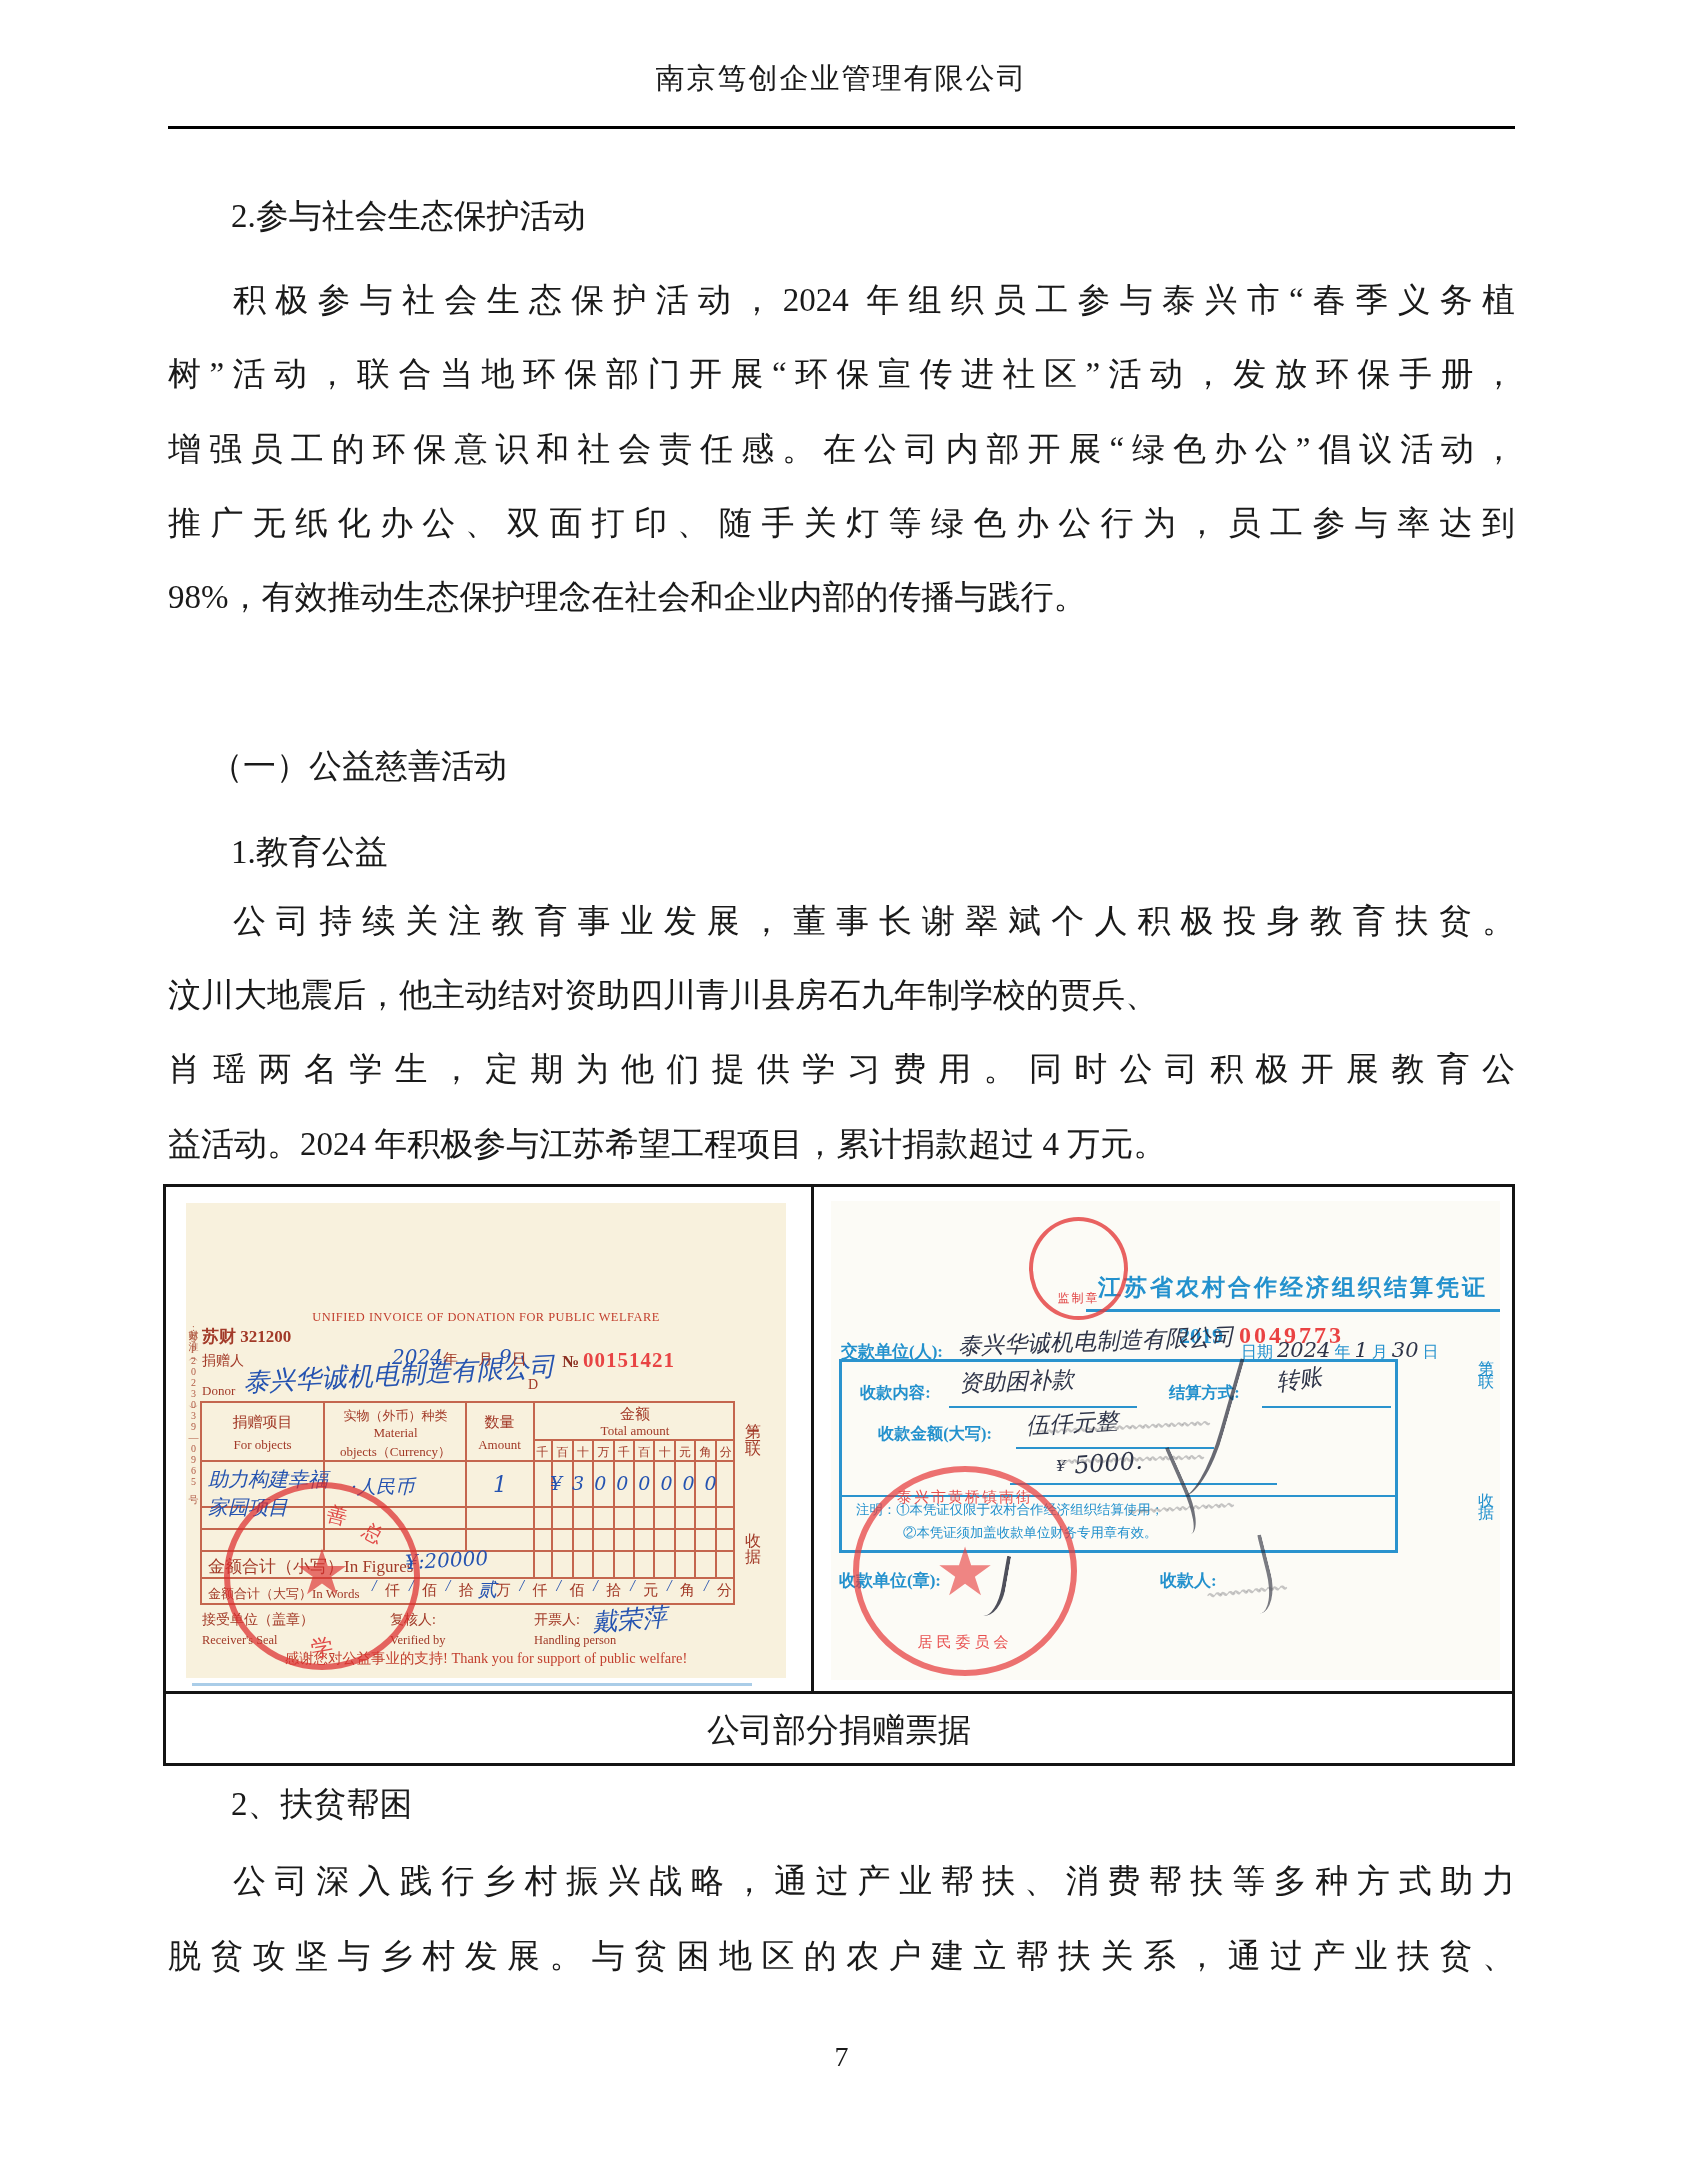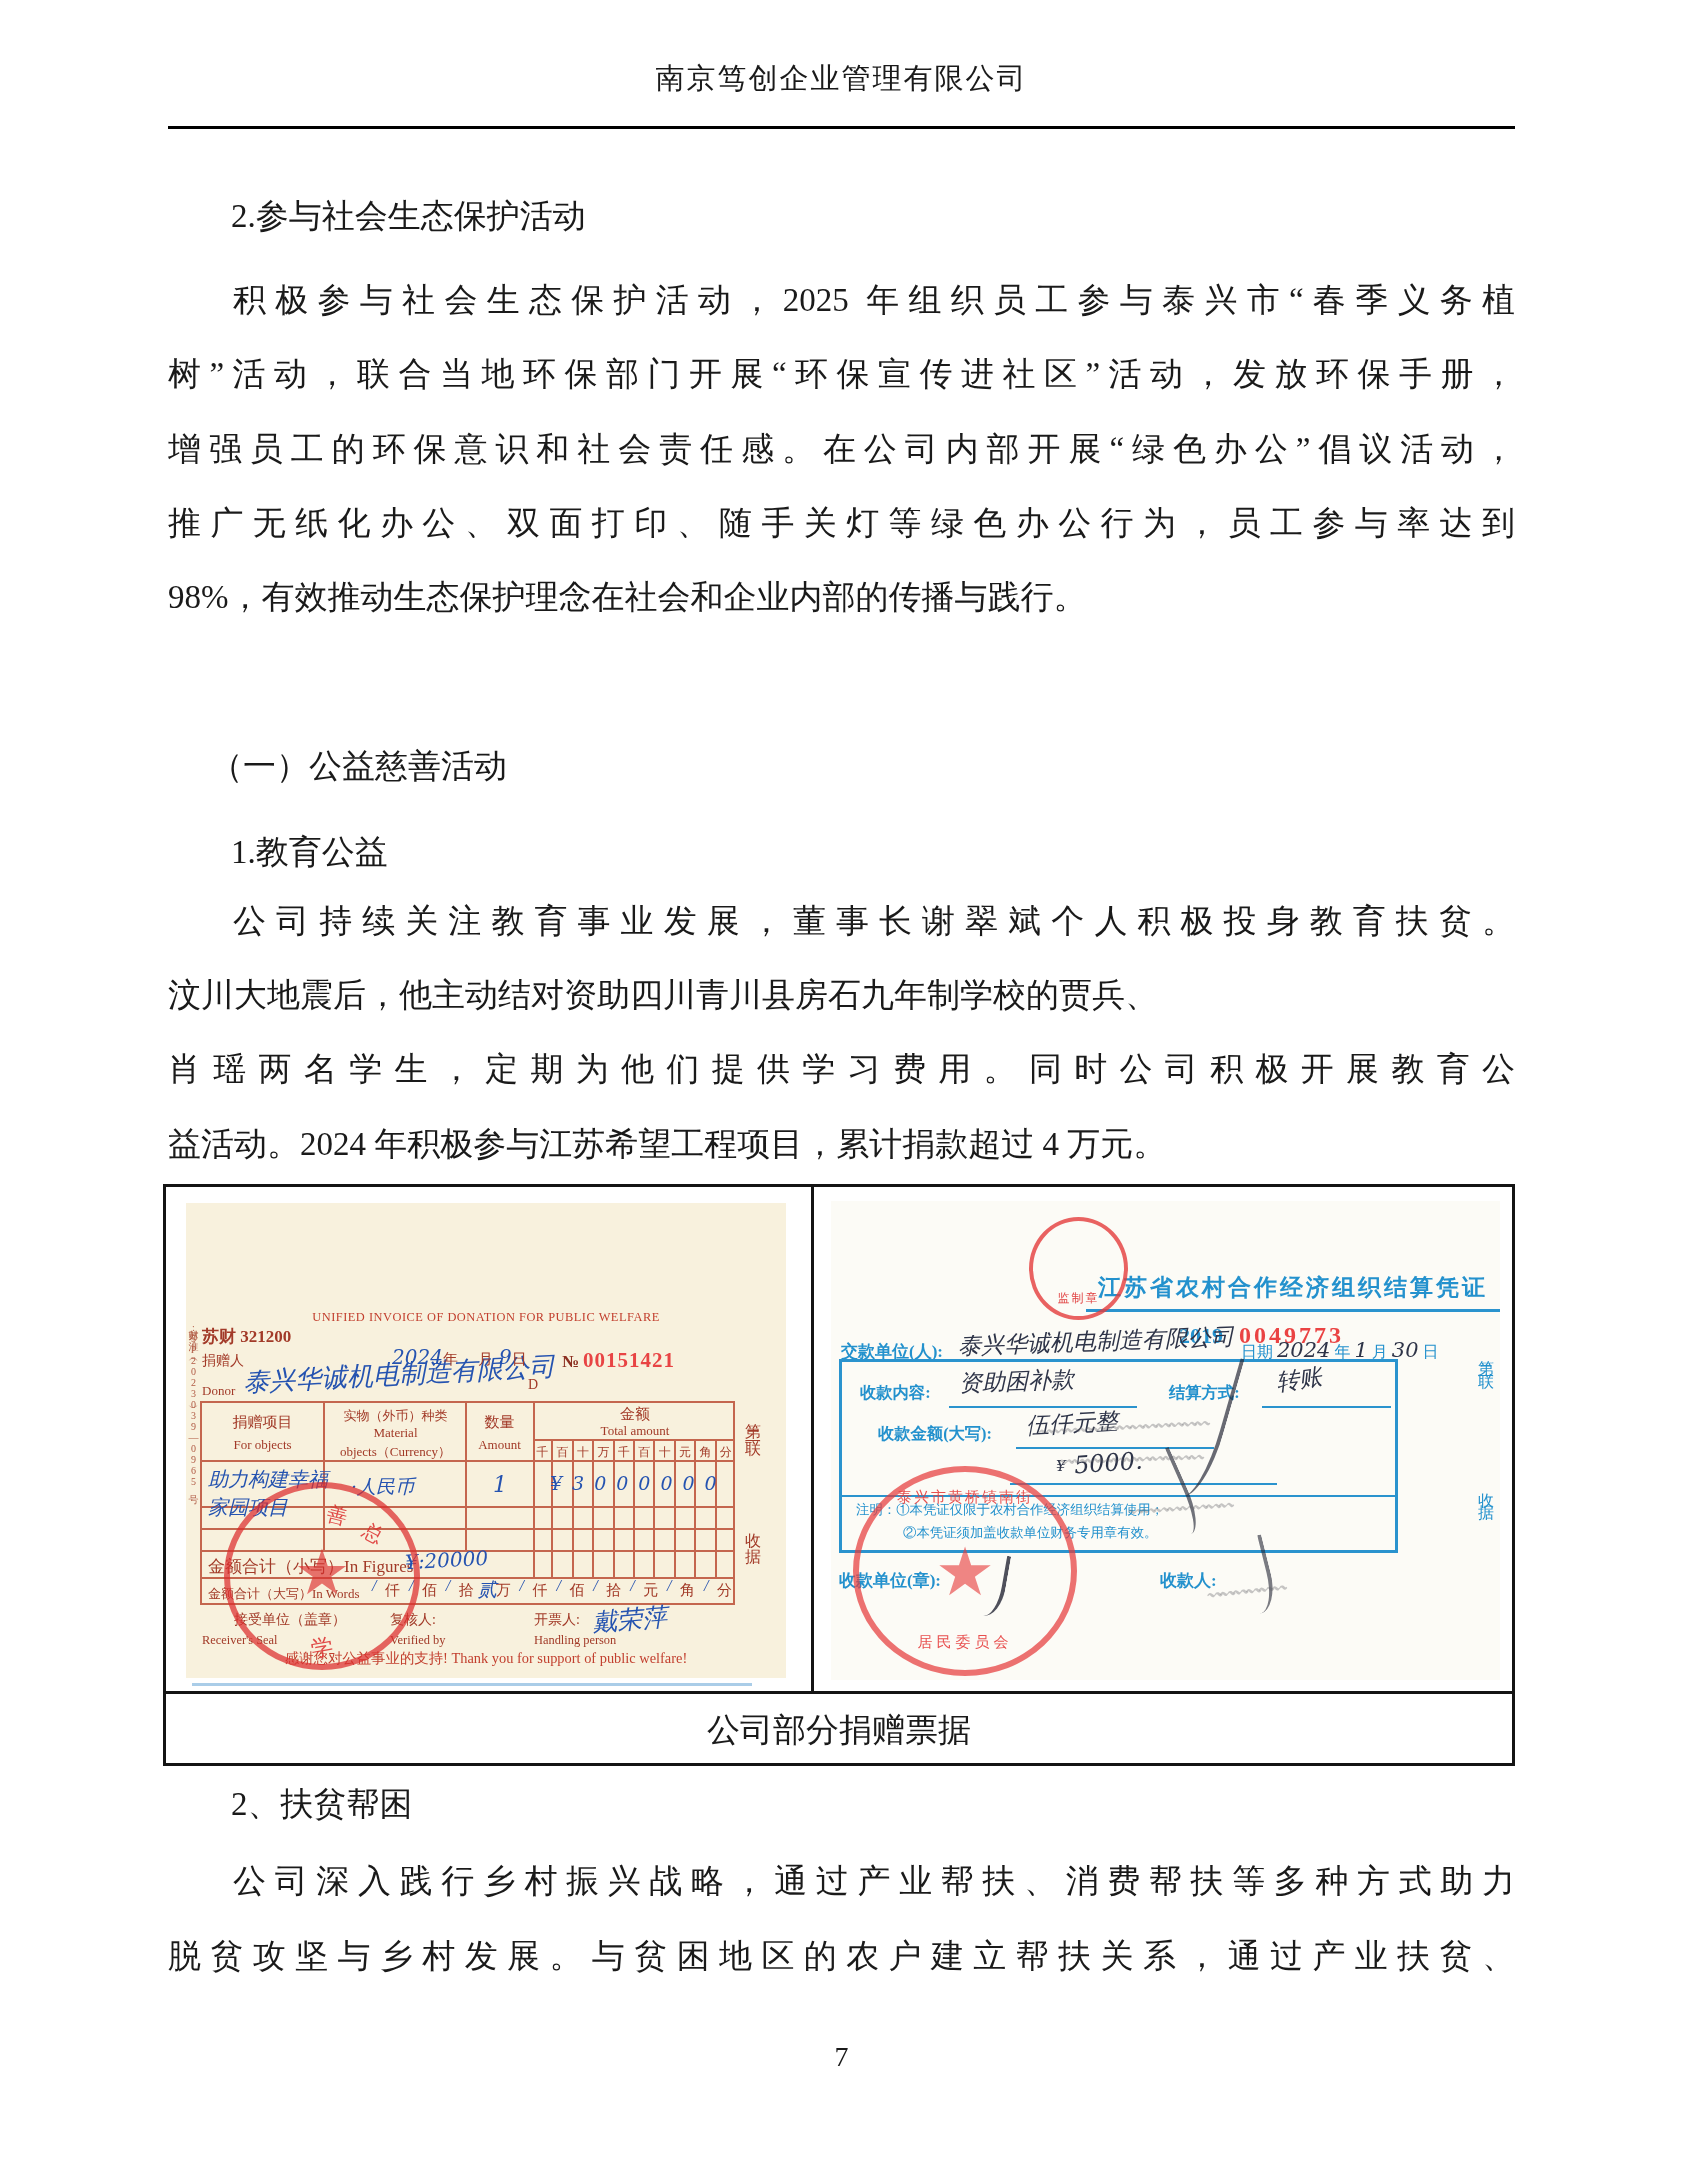--- a/index.html
+++ b/index.html
@@ -62,21 +62,21 @@
 </style>
 </head>
 <body>
 
 <div class="page">
 
   <div class="abs doc-header">南京笃创企业管理有限公司</div>
   <div class="abs doc-rule"></div>
 
   <div class="tl" style="top:194px; padding-left:63px;">2.参与社会生态保护活动</div>
-  <div class="tl ind jst" style="top:278px;">积极参与社会生态保护活动，2025 年组织员工参与泰兴市“春季义务植</div>
+  <div class="tl ind jst" style="top:278px;">积极参与社会生态保护活动，2024 年组织员工参与泰兴市“春季义务植</div>
   <div class="tl jst" style="top:352px;">树”活动，联合当地环保部门开展“环保宣传进社区”活动，发放环保手册，</div>
   <div class="tl jst" style="top:427px;">增强员工的环保意识和社会责任感。在公司内部开展“绿色办公”倡议活动，</div>
   <div class="tl jst" style="top:501px;">推广无纸化办公、双面打印、随手关灯等绿色办公行为，员工参与率达到</div>
   <div class="tl" style="top:575px;">98%，有效推动生态保护理念在社会和企业内部的传播与践行。</div>
 
   <div class="tl" style="top:744px; padding-left:42px;">（一）公益慈善活动</div>
   <div class="tl" style="top:830px; padding-left:63px;">1.教育公益</div>
 
   <div class="tl ind jst" style="top:899px;">公司持续关注教育事业发展，董事长谢翠斌个人积极投身教育扶贫。</div>
   <div class="tl" style="top:973px;">汶川大地震后，他主动结对资助四川青川县房石九年制学校的贾兵、</div>
@@ -161,21 +161,21 @@
             <b><i>/</i><span>角</span></b>
             <b><i>/</i><span>分</span></b>
           </div>
         </div>
 
         <div class="abs rl vtext" style="left:556px; top:208px; font-size:16px; letter-spacing:8px;">第二联</div>
         <div class="abs rl vtext" style="left:556px; top:317px; font-size:16px; letter-spacing:16px;">收据</div>
 
         <div class="abs vtext" style="left:0px; top:119px; font-size:10px; color:#b05a44;">苏财:淮5P（2023）039—0965号</div>
 
-        <div class="abs rl" style="left:16px; top:408px; font-size:14px;margin-left:32px;">接受单位（盖章）</div>
+        <div class="abs rl" style="left:16px; top:408px; font-size:14px;">接受单位（盖章）</div>
         <div class="abs rl" style="left:16px; top:430px; font-size:12.4px;">Receiver's Seal</div>
         <div class="abs rl" style="left:204px; top:408px; font-size:14px;">复核人:</div>
         <div class="abs rl" style="left:204px; top:430px; font-size:12.4px;">Verified by</div>
         <div class="abs rl" style="left:348px; top:408px; font-size:14px;">开票人:</div>
         <div class="abs rl" style="left:348px; top:430px; font-size:12.4px;">Handling person</div>
         <div class="abs hwb" style="left:406px; top:400px; font-size:25px; transform:rotate(-5deg);">戴荣萍</div>
 
         <div class="abs" style="left:0; right:0; top:446px; text-align:center; font-size:14.4px; color:#c23f2e;">感谢您对公益事业的支持! Thank you for support of public welfare!</div>
 
         <div class="abs stampL-bot">

